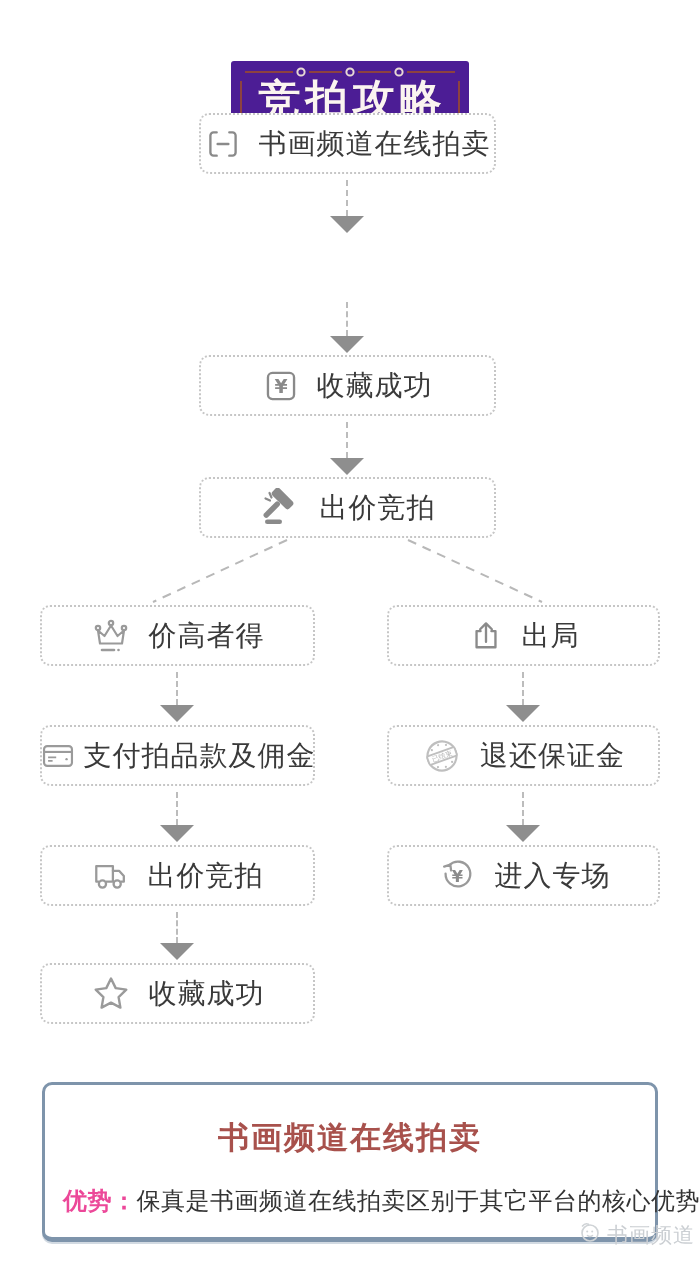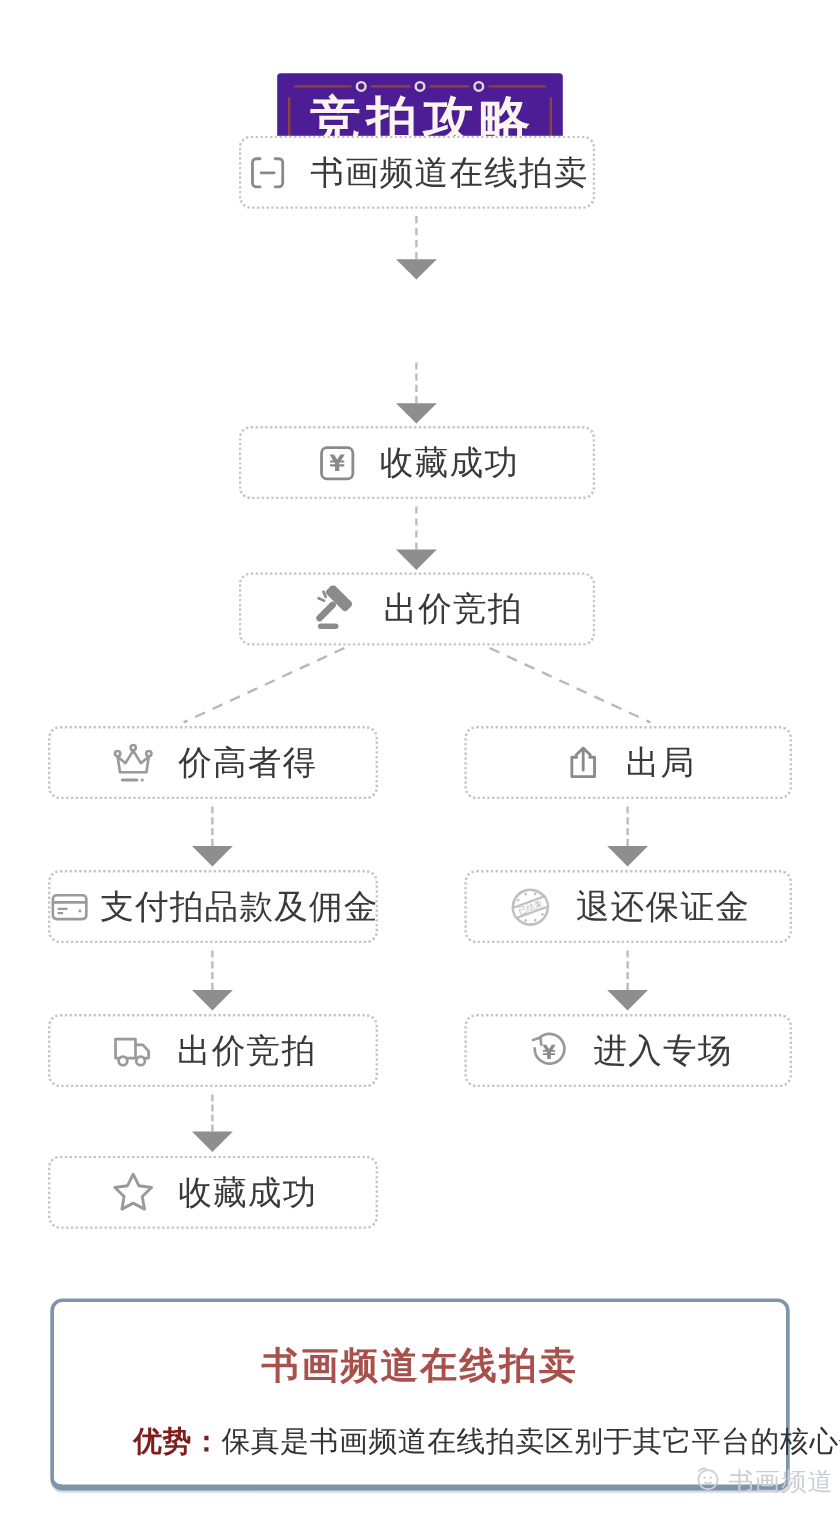--- a/index.html
+++ b/index.html
@@ -43,21 +43,21 @@
     box-shadow:0 2px 0 rgba(126,148,171,.35);
   }
   .info-title{
     margin-top:32px;text-align:center;font-size:31px;font-weight:900;
     color:#a8514c;letter-spacing:2px;
   }
   .info-body{
     margin-top:26px;padding:0 18px;font-size:24px;color:#333333;letter-spacing:.5px;
     white-space:nowrap;
   }
-  .info-body b{color:#7f1d1d;margin-left:48px;}
+  .info-body b{color:#ec4899;}
   
   .watermark{
     position:absolute;left:578px;top:1220px;display:flex;align-items:center;gap:5px;
     color:#cbcfd3;font-size:21px;letter-spacing:1px;background:transparent;text-align:center;
   }
 </style>
 </head>
 <body>
 
 <div class="canvas">

